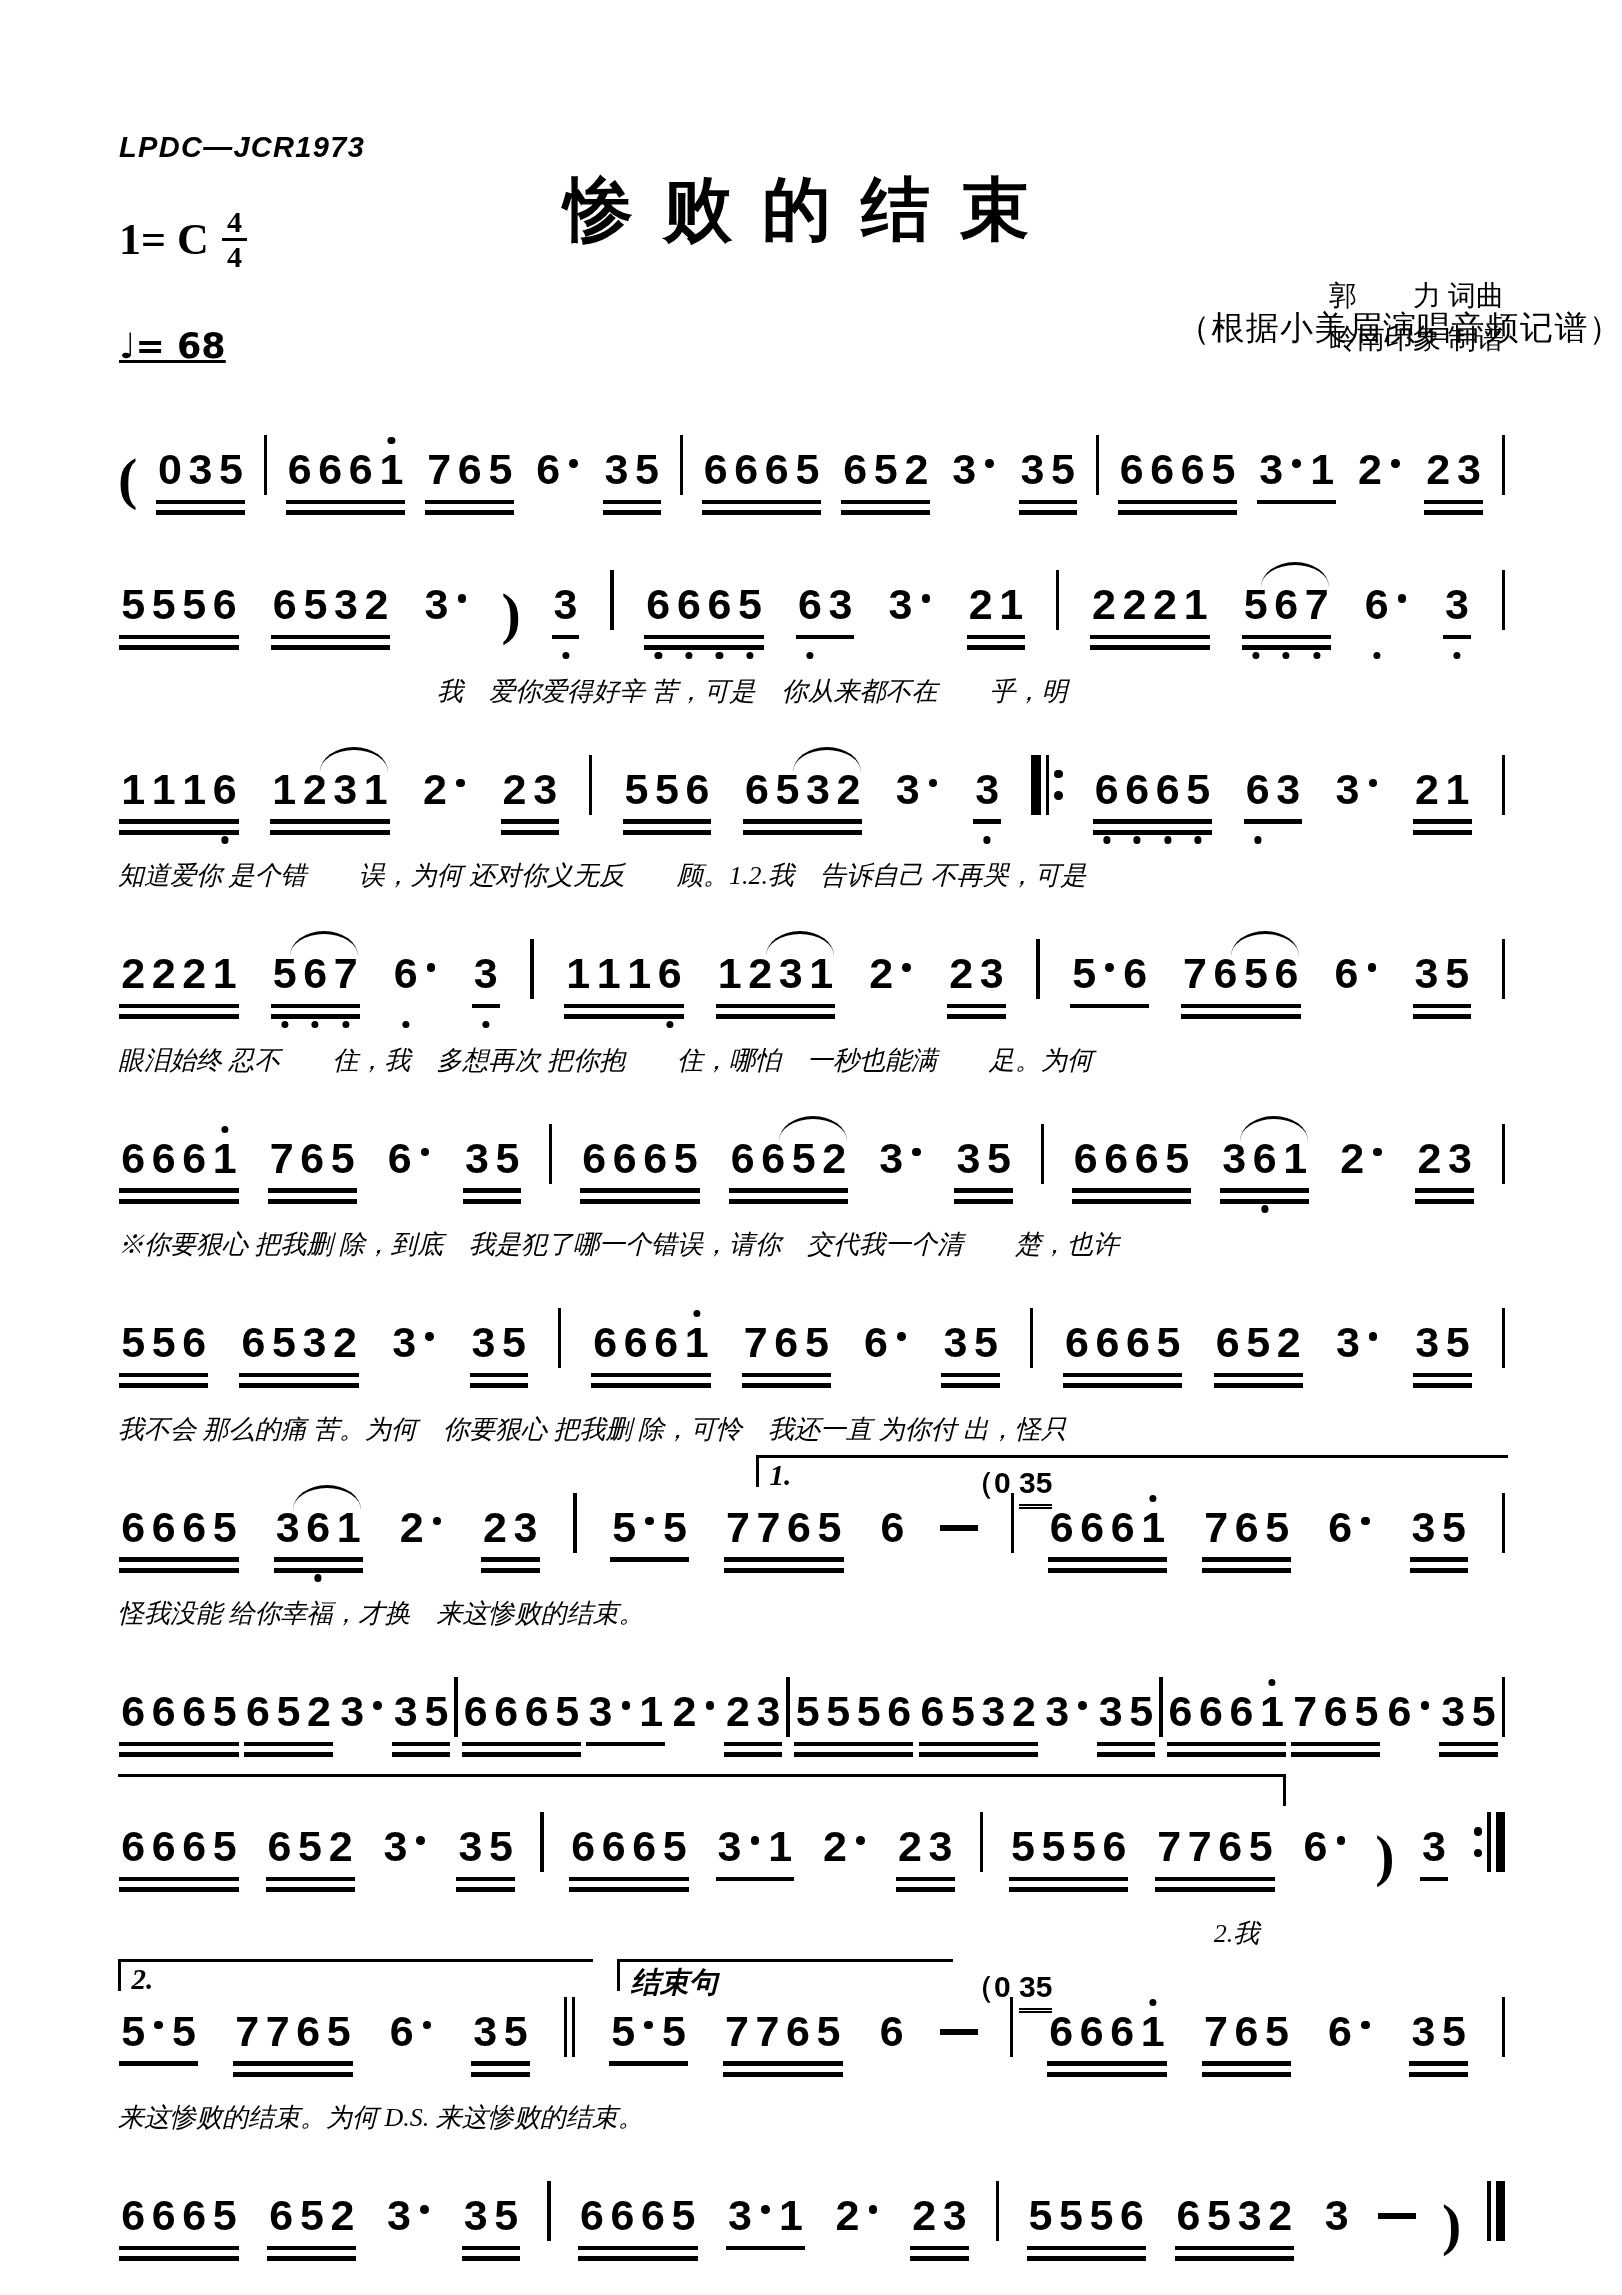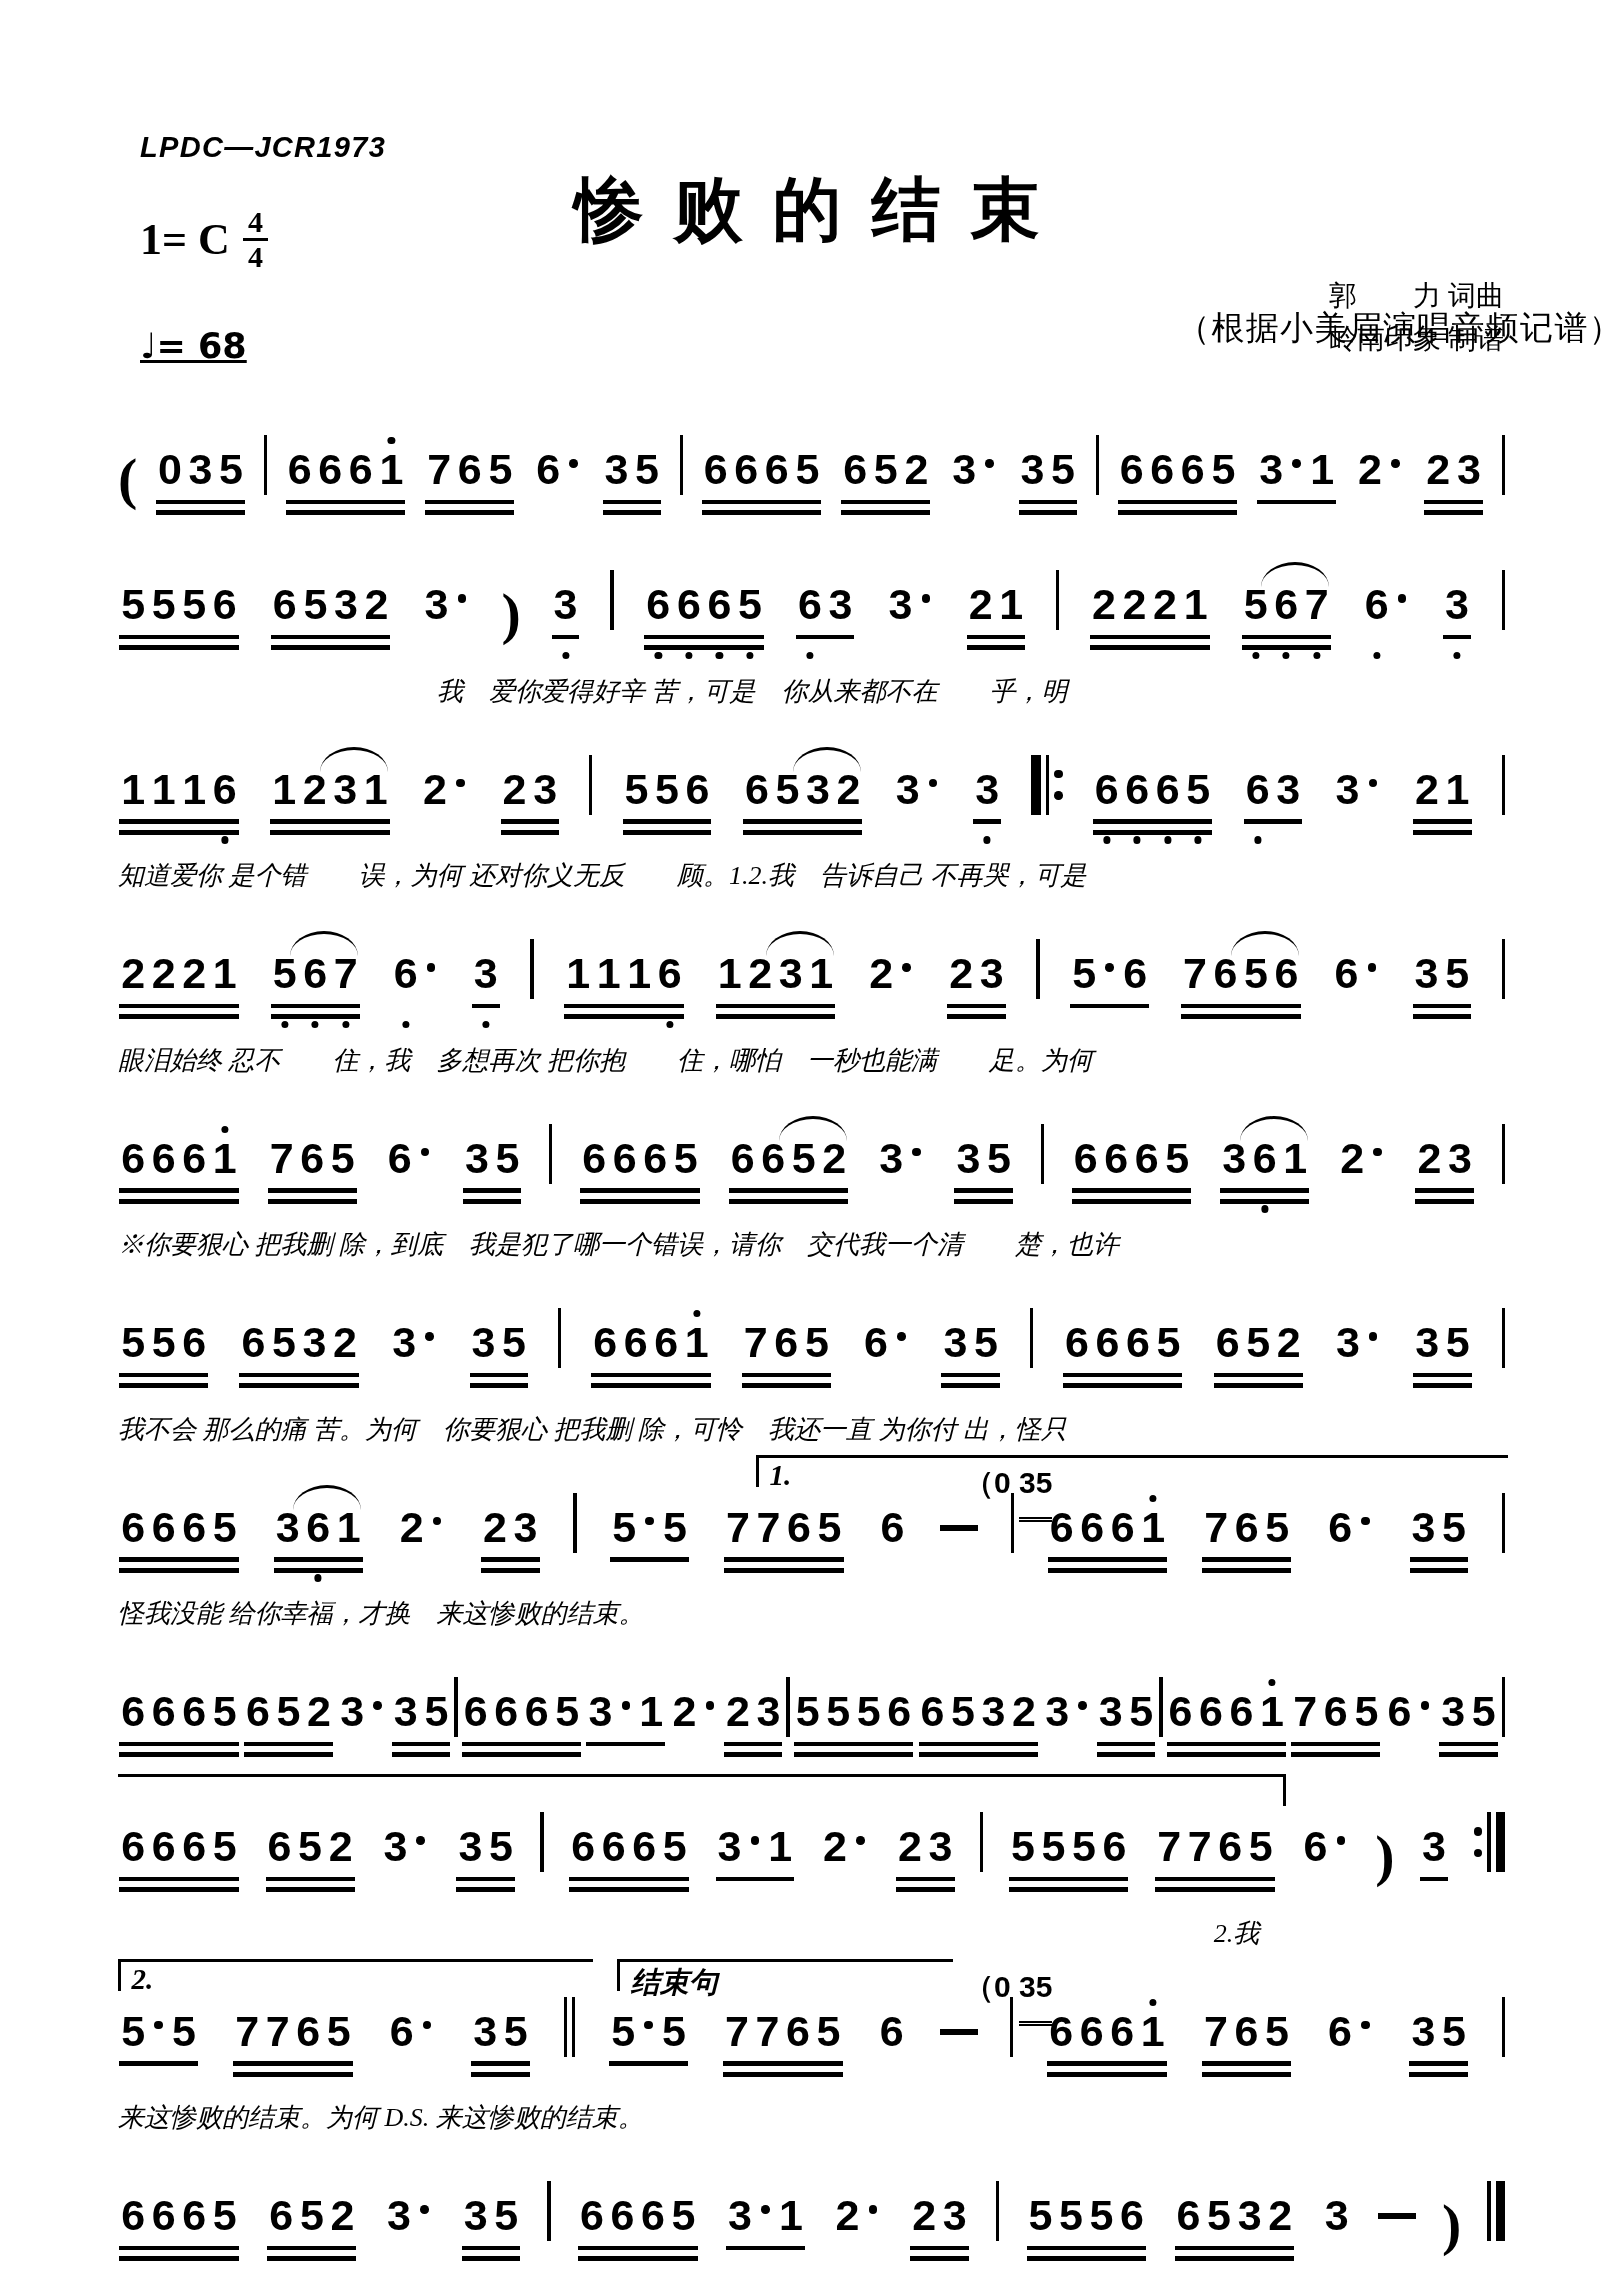--- a/index.html
+++ b/index.html
@@ -1,19 +1,19 @@
 <!DOCTYPE html>
 <html style="font-size:10.5px"><head>
 <meta charset="utf-8">
 <style>
   html,body{margin:0;padding:0;background:#ffffff;}
   body{width:1623px;height:2295px;overflow:hidden;color:#000;}
   .page{position:relative;width:1623px;height:2295px;font-family:"Liberation Serif",serif;}
   
-  .header{position:relative;height:393px;margin-left:21px;}
+  .header{position:relative;height:393px;}
   .catalog{position:absolute;left:119px;top:131px;font-family:"Liberation Sans",sans-serif;font-style:italic;font-weight:bold;font-size:29px;letter-spacing:1.3px;}
   .keysig{position:absolute;left:119px;top:206px;display:flex;align-items:center;gap:13px;font-weight:bold;font-size:44px;}
   .frac{display:inline-block;text-align:center;font-size:30px;font-weight:bold;line-height:1.08;}
   .frac .fn{display:block;border-bottom:3.3px solid #000;padding:0 5.2px;}
   .frac .fd{display:block;padding:0 5.2px;}
   .tempo{position:absolute;left:119px;top:326px;font-family:"DejaVu Sans",sans-serif;font-weight:bold;font-size:35px;text-decoration:underline;}
   .title{position:absolute;left:0;right:0;top:164px;text-align:center;font-size:69px;font-weight:bold;letter-spacing:30px;}
   .subtitle{position:absolute;left:0;right:0;top:306px;text-align:right;font-size:33px;letter-spacing:1.3px;}
   .credits{position:absolute;right:119px;top:274px;font-size:28px;line-height:1.55;}
   
@@ -37,21 +37,21 @@
   .b-t{width:3.3px;height:60px;background:#000;}
   .b-T{width:9.2px;height:60px;background:#000;}
   .dots{display:flex;flex-direction:column;gap:13px;}
   .dots i{width:8.5px;height:8.5px;border-radius:50%;background:#000;display:block;}
   .lyrics{font-size:26px;margin-top:10.5px;white-space:pre;min-height:39px;font-style:italic;}
   .volta{position:absolute;top:-38px;height:29px;border-top:3.9px solid #000;}
   .volta.open{border-left:3.9px solid #000;}
   .volta.close{border-right:3.9px solid #000;}
   .vlabel{display:inline-block;font-style:italic;font-weight:bold;font-size:29px;padding-left:10.5px;margin-top:1.3px;font-family:"Liberation Serif",serif;}
   .mark-pickup{position:absolute;top:-30px;font-family:"Liberation Sans",sans-serif;font-weight:bold;font-size:30px;}
-  .mark-pickup .pu{border-bottom:5.9px double #000;padding-bottom:18px;}
+  .mark-pickup .pu{border-bottom:5.9px double #000;padding-bottom:5px;}
   
   .footer{padding:42px 118px 0;font-family:"Liberation Sans",sans-serif;font-style:italic;font-size:29px;line-height:1.6;}
 </style>
 </head>
 <body>
 
 <div class="page">
   <div class="header">
     <div class="catalog">LPDC—JCR1973</div>
     <div class="keysig">

